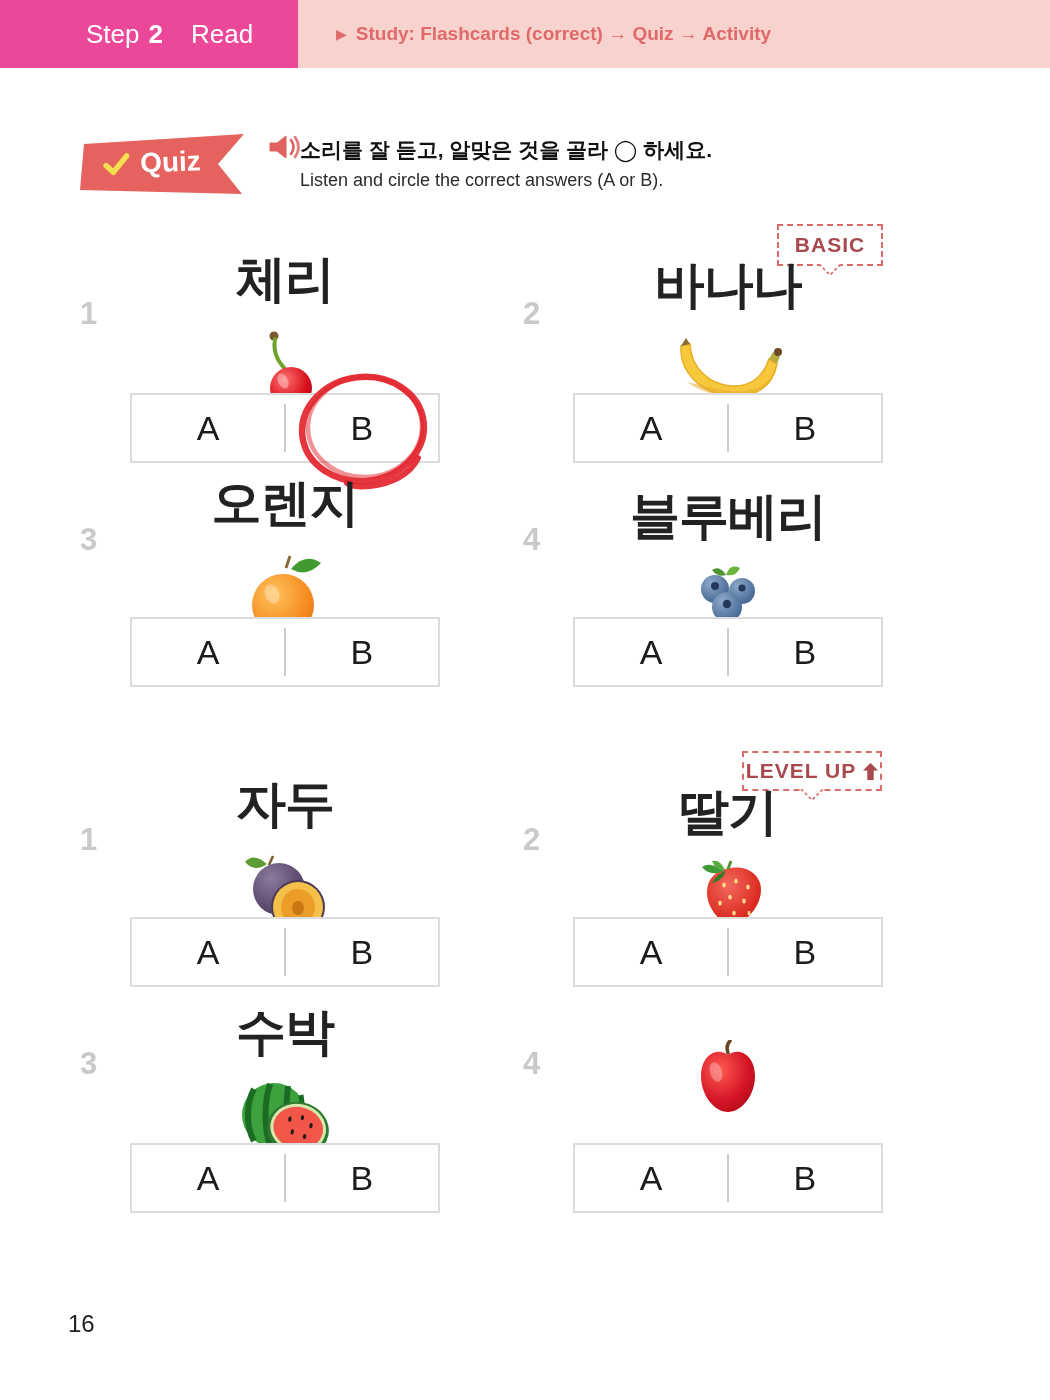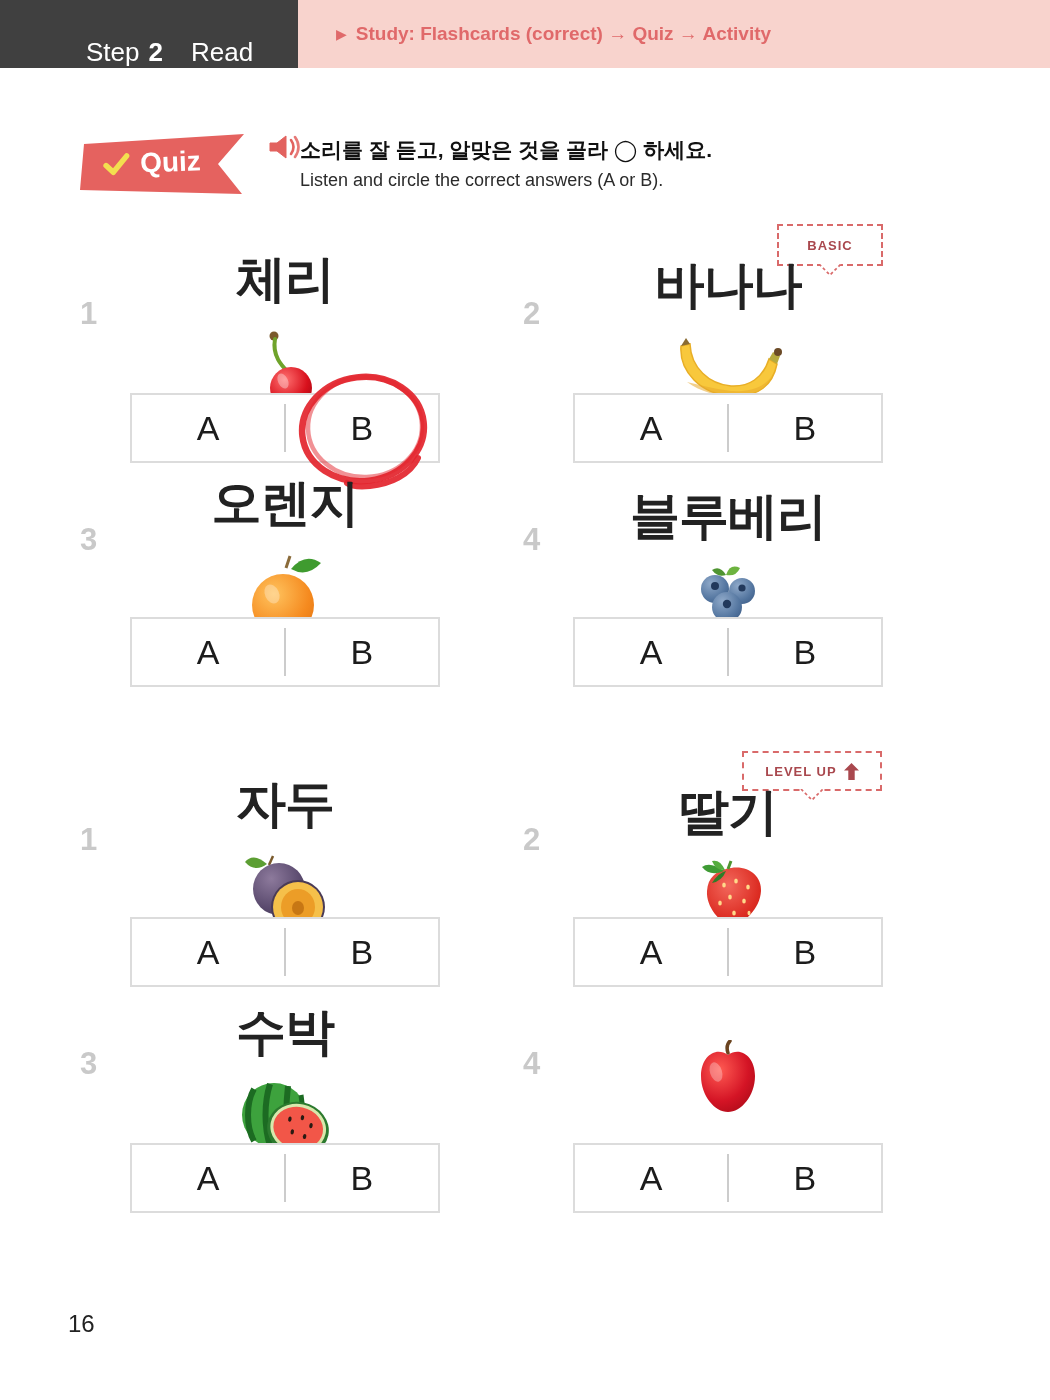--- a/index.html
+++ b/index.html
@@ -2,42 +2,42 @@
 <html><head>
 <meta charset="utf-8">
 <style>
   html,body{margin:0;padding:0;background:#fff;}
   #canvas{
     position:relative;width:1050px;height:1400px;background:#ffffff;
     font-family:"Liberation Sans","DejaVu Sans",sans-serif;overflow:hidden;
   }
   
   .band{position:absolute;left:0;top:0;width:1050px;height:68px;background:#f8d3cd;}
-  .step-box{position:absolute;left:0;top:0;width:298px;height:68px;background:#404040;
-    display:flex;align-items:flex-end;padding-left:86px;box-sizing:border-box;color:#fff;font-size:26px;}
+  .step-box{position:absolute;left:0;top:0;width:298px;height:68px;background:#ec4899;
+    display:flex;align-items:center;padding-left:86px;box-sizing:border-box;color:#fff;font-size:26px;}
   .step-label{font-weight:400;}
   .step-number{font-weight:800;margin-left:9px;}
   .step-title{font-weight:400;margin-left:28px;}
   .path-row{position:absolute;left:336px;top:0;height:68px;display:flex;align-items:center;
     color:#e0696a;font-weight:700;font-size:19px;}
   .path-marker{font-size:14px;margin-right:9px;}
   
   .quiz-badge{position:absolute;left:78px;top:134px;width:166px;height:62px;}
   .quiz-badge .ribbon{position:absolute;left:0;top:0;}
   .quiz-badge .content{position:absolute;left:0;top:0;width:148px;height:58px;display:flex;
     align-items:center;justify-content:center;gap:10px;transform:rotate(-2deg);}
   .quiz-label{color:#fff;font-weight:800;font-size:28px;}
   .speaker{position:absolute;left:268px;top:133px;}
   .instructions{position:absolute;left:300px;top:136px;}
   .instr-ko{font-size:21px;font-weight:700;color:#111;}
   .instr-en{font-size:18px;font-weight:400;color:#2b2b2b;margin-top:6px;}
   
   .tag{position:absolute;box-sizing:border-box;border:2px dashed #d96a6a;background:#fff;
     display:flex;align-items:center;justify-content:center;gap:7px;
-    color:#a9484e;font-weight:800;letter-spacing:1px;font-size:13px;}
+    color:#a9484e;font-weight:800;letter-spacing:1px;font-size:21px;}
   .tag-basic{left:777px;top:224px;width:106px;height:42px;}
   .tag-levelup{left:742px;top:751px;width:140px;height:40px;}
   .notch{position:absolute;}
   .notch-basic{left:818px;top:264px;}
   .notch-levelup{left:800px;top:789px;}
   
   .item{position:absolute;width:310px;}
   .col-a{left:130px;} .col-b{left:573px;}
   .row1{top:280px;} .row2{top:506px;} .row3{top:806px;} .row4{top:1030px;}
   .num{position:absolute;left:-50px;top:16px;font-size:31px;font-weight:700;color:#c9c9c9;}

